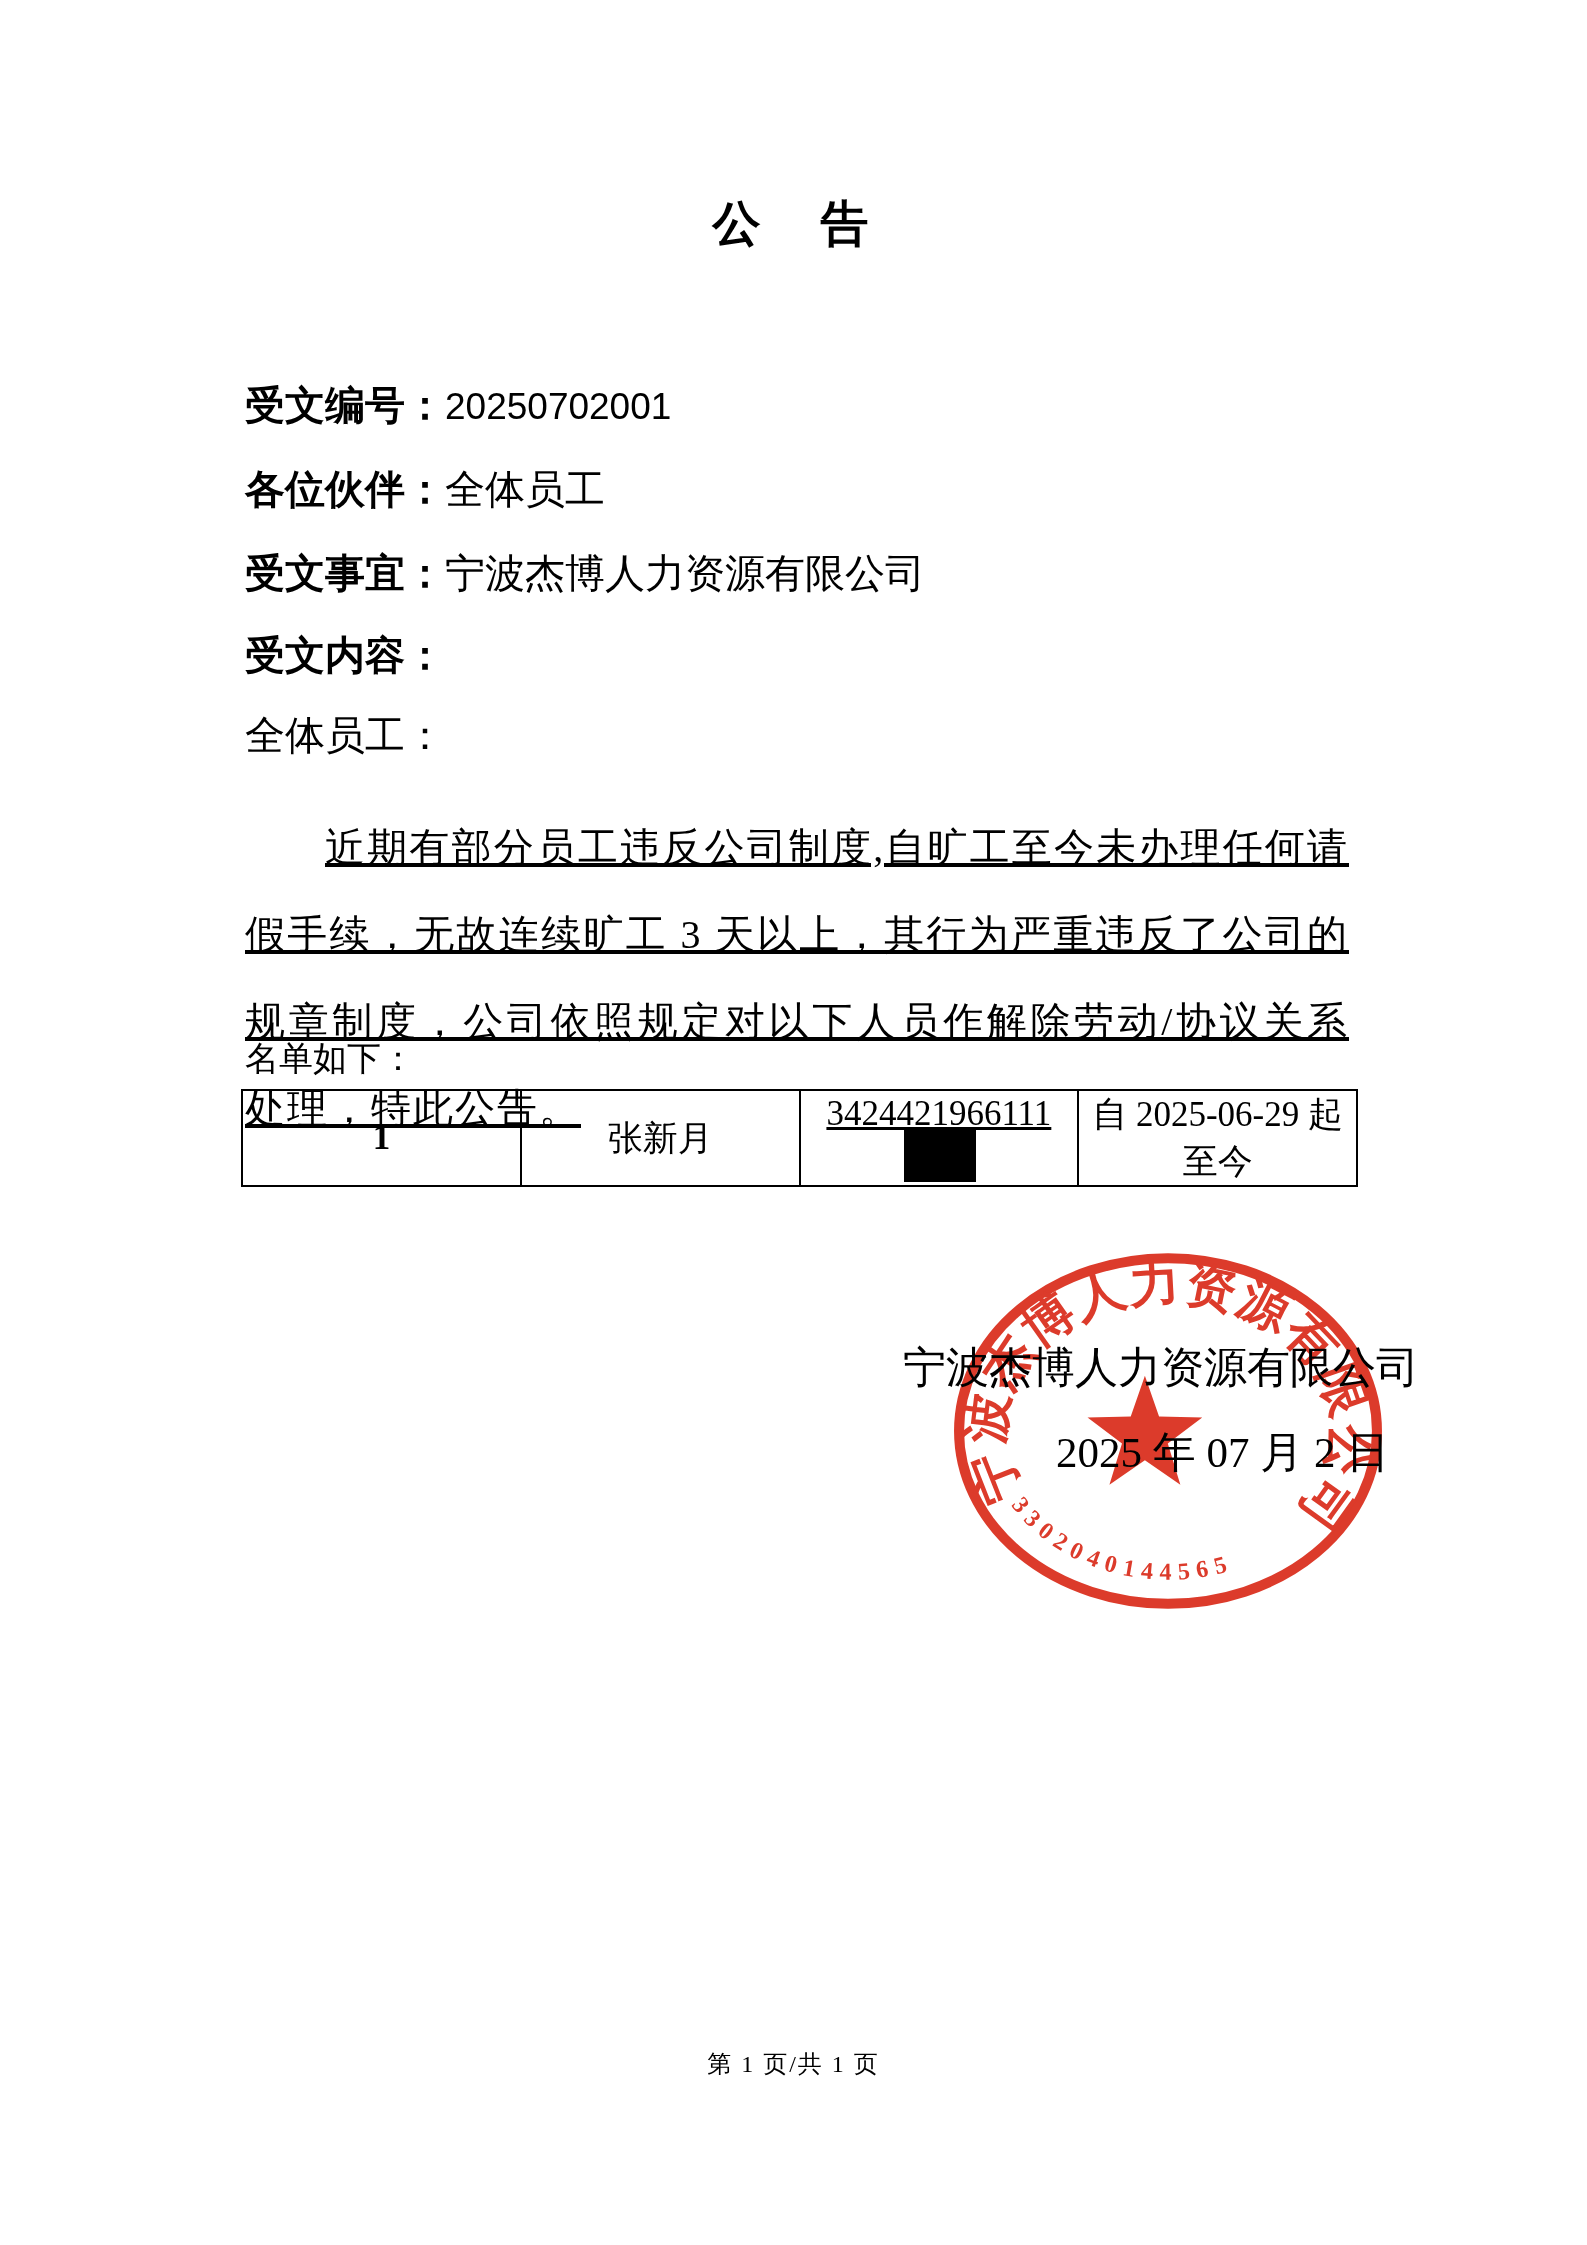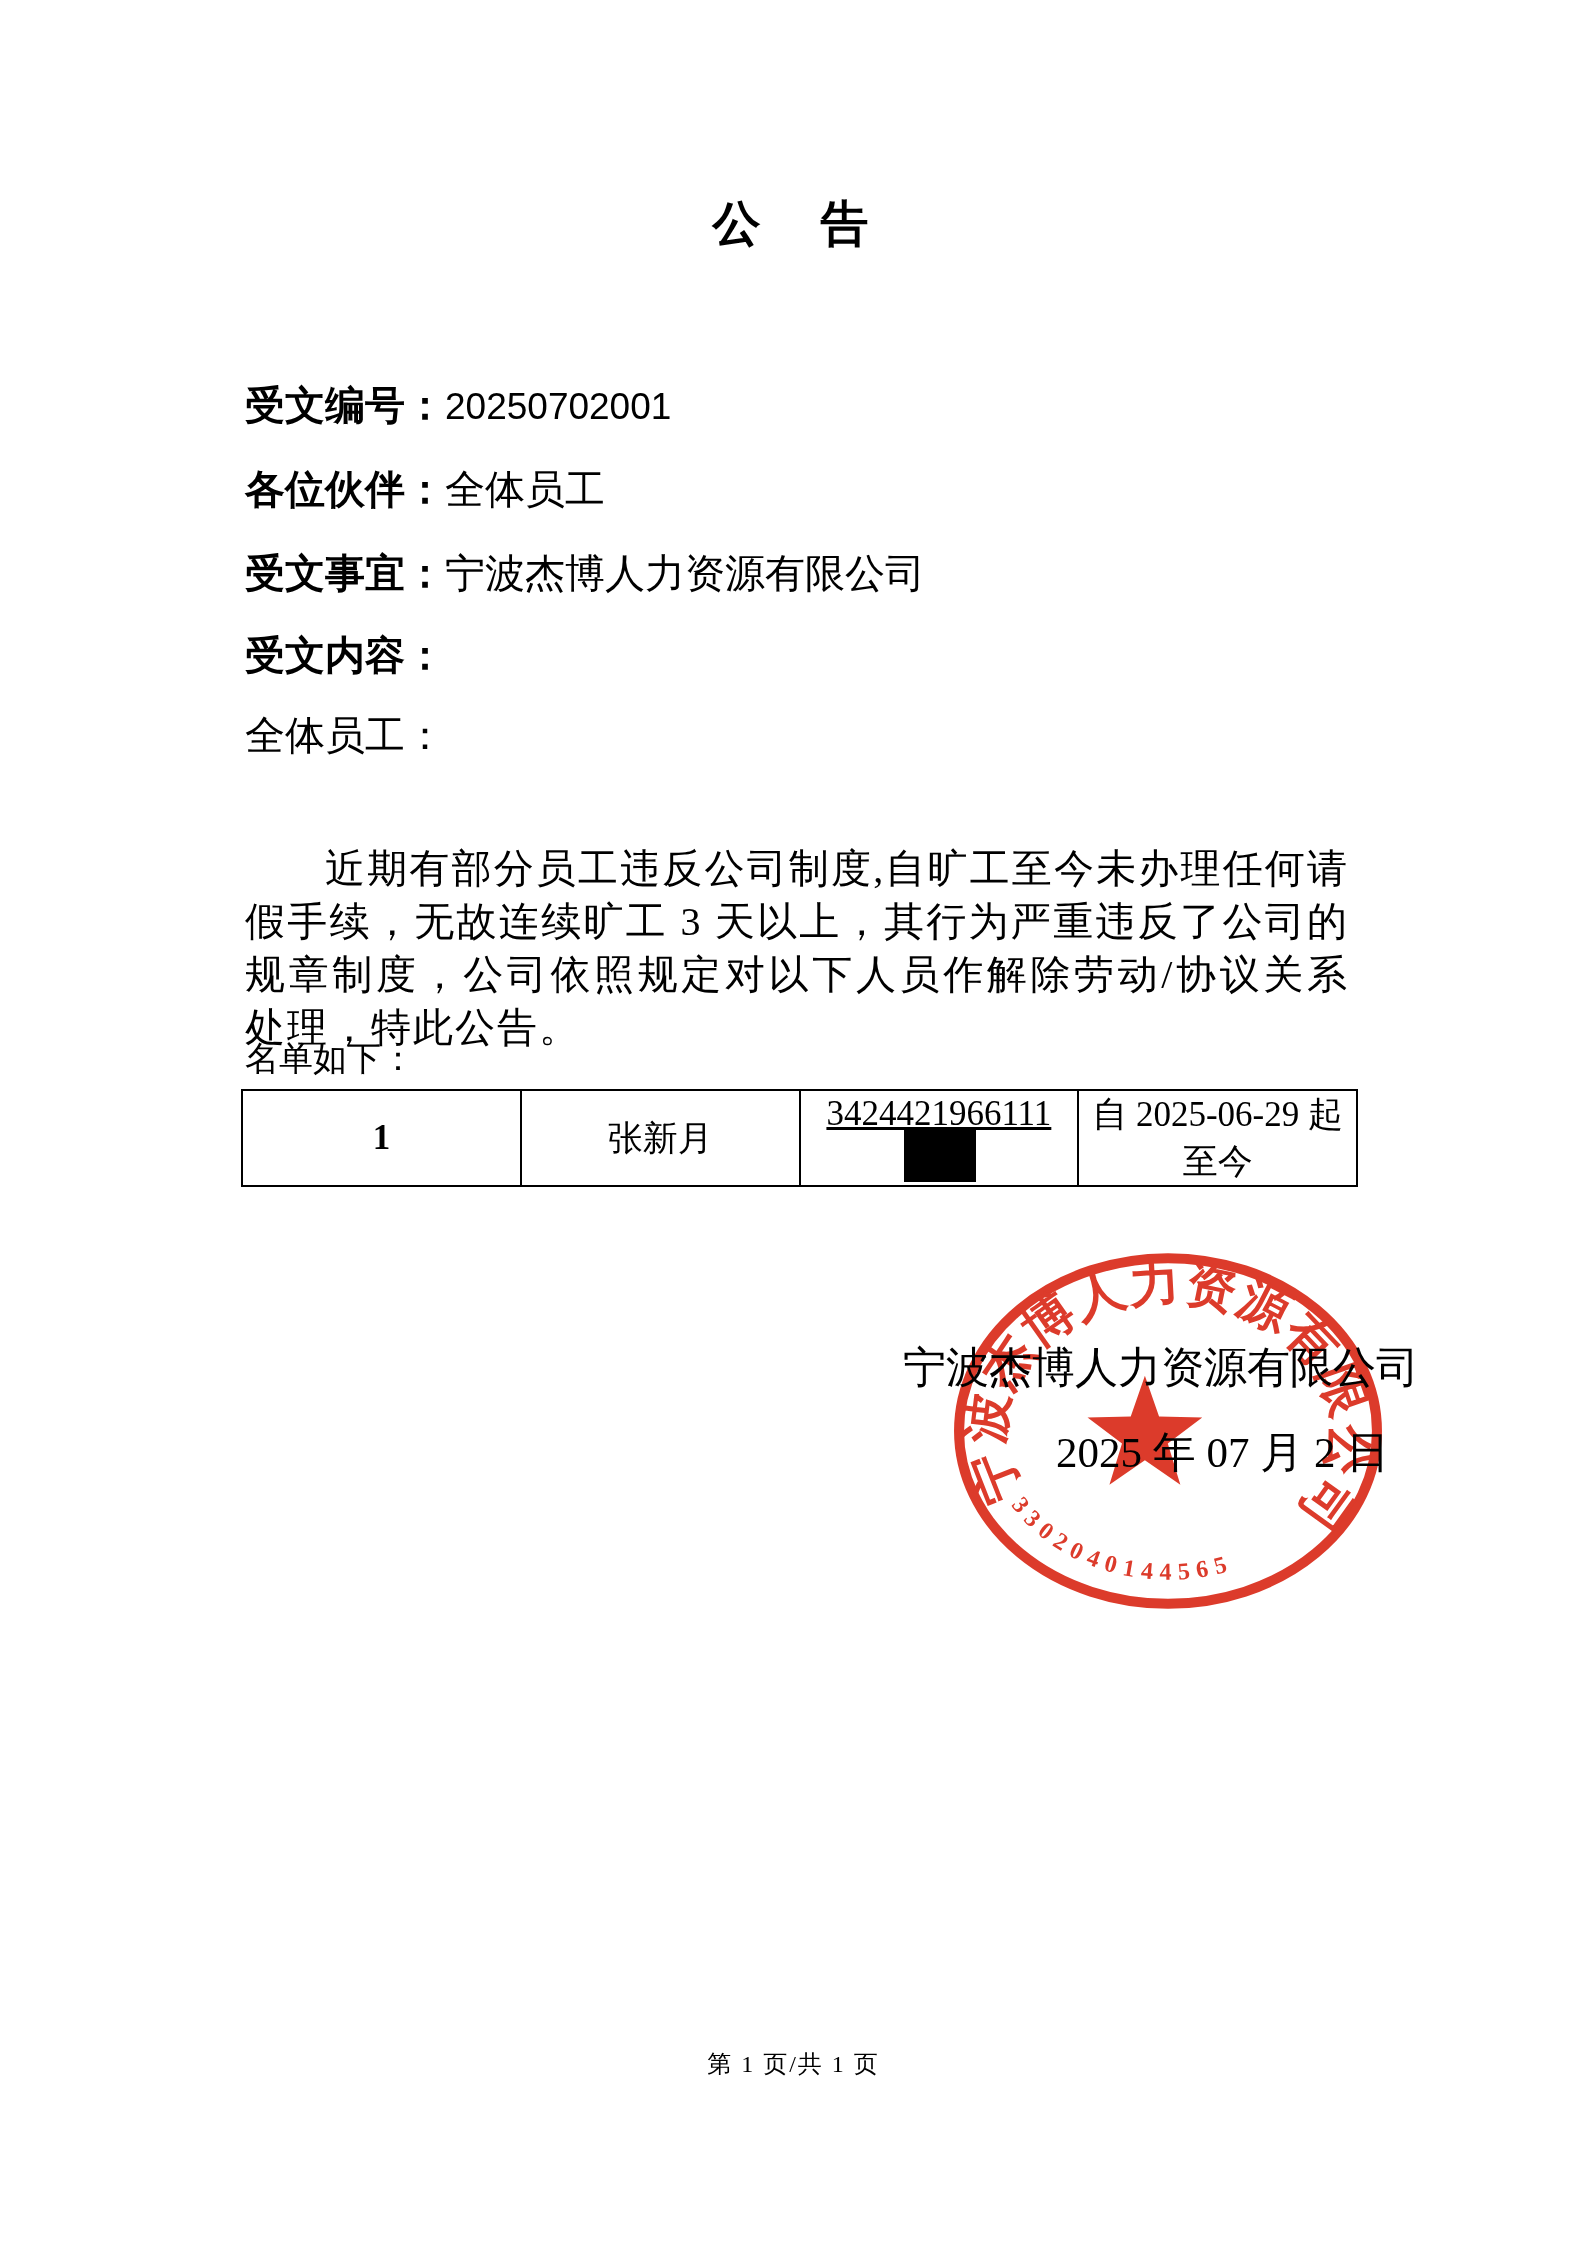--- a/index.html
+++ b/index.html
@@ -12,23 +12,23 @@
   .doc-title{
     top:192px;left:0;width:1587px;text-align:center;
     font-size:48px;font-weight:bold;letter-spacing:6px;
   }
   .field-row{left:245px;height:52px;font-size:40px;white-space:nowrap;}
   .field-label{font-weight:bold;}
   .field-value{font-weight:normal;}
   .value-num{font-family:Liberation Sans, sans-serif;font-size:37px;}
   .salutation{left:245px;top:708px;font-size:40px;}
   .body-par{
-    left:245px;top:802px;width:1104px;
-    font-size:40px;line-height:53px;letter-spacing:2px;
-    text-indent:2em;text-align:justify;
+    left:245px;top:764px;width:1104px;
+    font-size:40px;line-height:87px;letter-spacing:2px;
+    text-indent:2em;text-align:justify;text-decoration:underline;
   }
   .list-heading{left:245px;top:1036px;font-size:34px;font-weight:normal;}
   table.roster{
     position:absolute;left:241px;top:1089px;width:1117px;
     border-collapse:collapse;table-layout:fixed;
   }
   table.roster td,table.roster th{
     border:2px solid #000;text-align:center;vertical-align:middle;
     font-size:35px;font-weight:normal;padding:0;overflow:hidden;
   }

